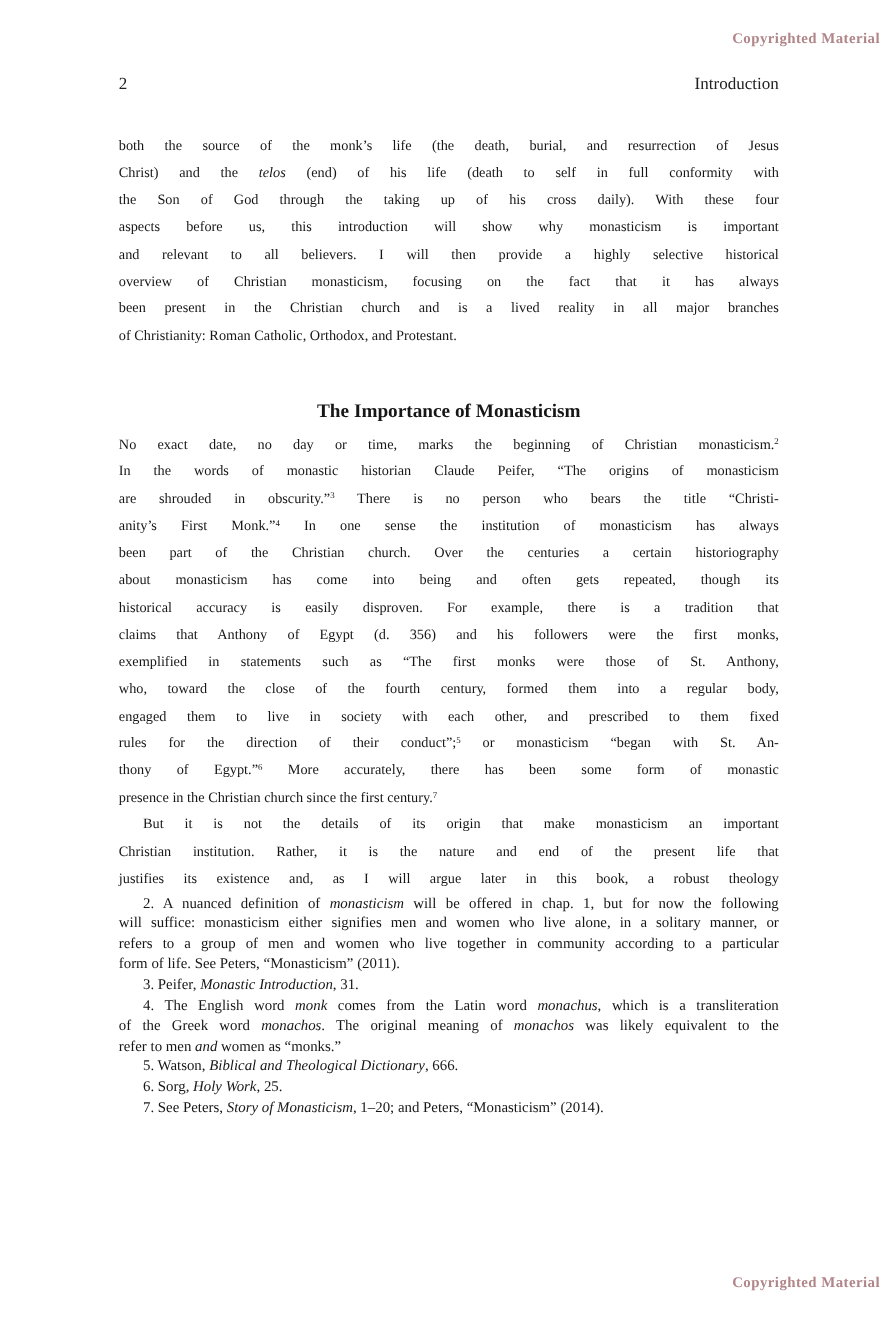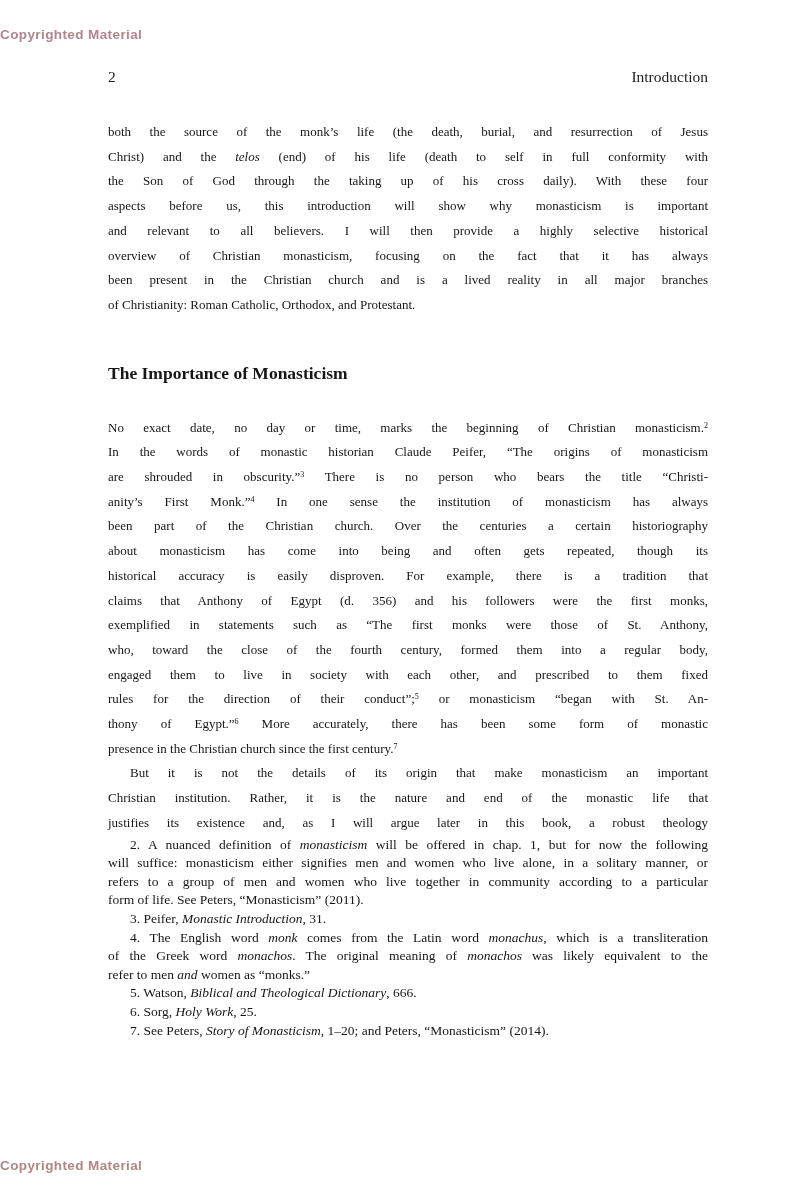--- a/index.html
+++ b/index.html
@@ -7,22 +7,22 @@
     position:relative;
     width:800px; height:1200px;
     margin:0 auto;
     background:#ffffff;
     font-family:"Liberation Serif", serif;
     color:#161616;
     overflow:hidden;
   }
   .watermark {
     position:absolute; left:0; width:100%;
-    text-align:left;
-    font-family:Liberation Sans, sans-serif;
+    text-align:right;
+    font-family:Liberation Serif, serif;
     font-weight:bold;
     font-size:13.5px;
     letter-spacing:0.4px;
   }
   .watermark.top { top:27px; }
   .watermark.bottom { top:1158px; }
   .running-header {
     position:absolute; left:108px; top:68px; width:600px;
     display:flex; justify-content:space-between; align-items:baseline;
     font-size:15.5px; color:#222;
@@ -34,21 +34,22 @@
     font-size:13px;
     line-height:24.7px;
     text-align:justify;
   }
   .body-line.fill { text-align-last:justify; }
   .body-line.indent { text-indent:22px; }
   .section-heading {
     font-size:17.5px;
     line-height:25px;
     font-weight:bold;
-    margin:43px 0 30px 0;
+    margin:43px 0 6px 0;
+    text-align:center;
   }
   .footnotes { }
   .fn-line {
     font-size:13.5px;
     line-height:18.6px;
     text-align:justify;
   }
   .fn-line.fill { text-align-last:justify; }
   .fn-line.indent { text-indent:22px; }
   i { font-style:italic; }
@@ -96,21 +97,21 @@
           <div class="body-line fill">claims that Anthony of Egypt (d. 356) and his followers were the first monks,</div>
           <div class="body-line fill">exemplified in statements such as “The first monks were those of St. Anthony,</div>
           <div class="body-line fill">who, toward the close of the fourth century, formed them into a regular body,</div>
           <div class="body-line fill">engaged them to live in society with each other, and prescribed to them fixed</div>
           <div class="body-line fill">rules for the direction of their conduct”;<sup>5</sup> or monasticism “began with St. An-</div>
           <div class="body-line fill">thony of Egypt.”<sup>6</sup> More accurately, there has been some form of monastic</div>
           <div class="body-line">presence in the Christian church since the first century.<sup>7</sup></div>
         </div>
         <div>
           <div class="body-line fill indent">But it is not the details of its origin that make monasticism an important</div>
-          <div class="body-line fill">Christian institution. Rather, it is the nature and end of the monastic life that</div>
+          <div class="body-line fill">Christian institution. Rather, it is the nature and end of the present life that</div>
           <div class="body-line fill">justifies its existence and, as I will argue later in this book, a robust theology</div>
         </div>
       </div>
     <div id="footnotes" class="footnotes">
         <div>
           <div class="fn-line fill indent">2. A nuanced definition of <i>monasticism</i> will be offered in chap. 1, but for now the following</div>
           <div class="fn-line fill">will suffice: monasticism either signifies men and women who live alone, in a solitary manner, or</div>
           <div class="fn-line fill">refers to a group of men and women who live together in community according to a particular</div>
           <div class="fn-line">form of life. See Peters, “Monasticism” (2011).</div>
         </div>

